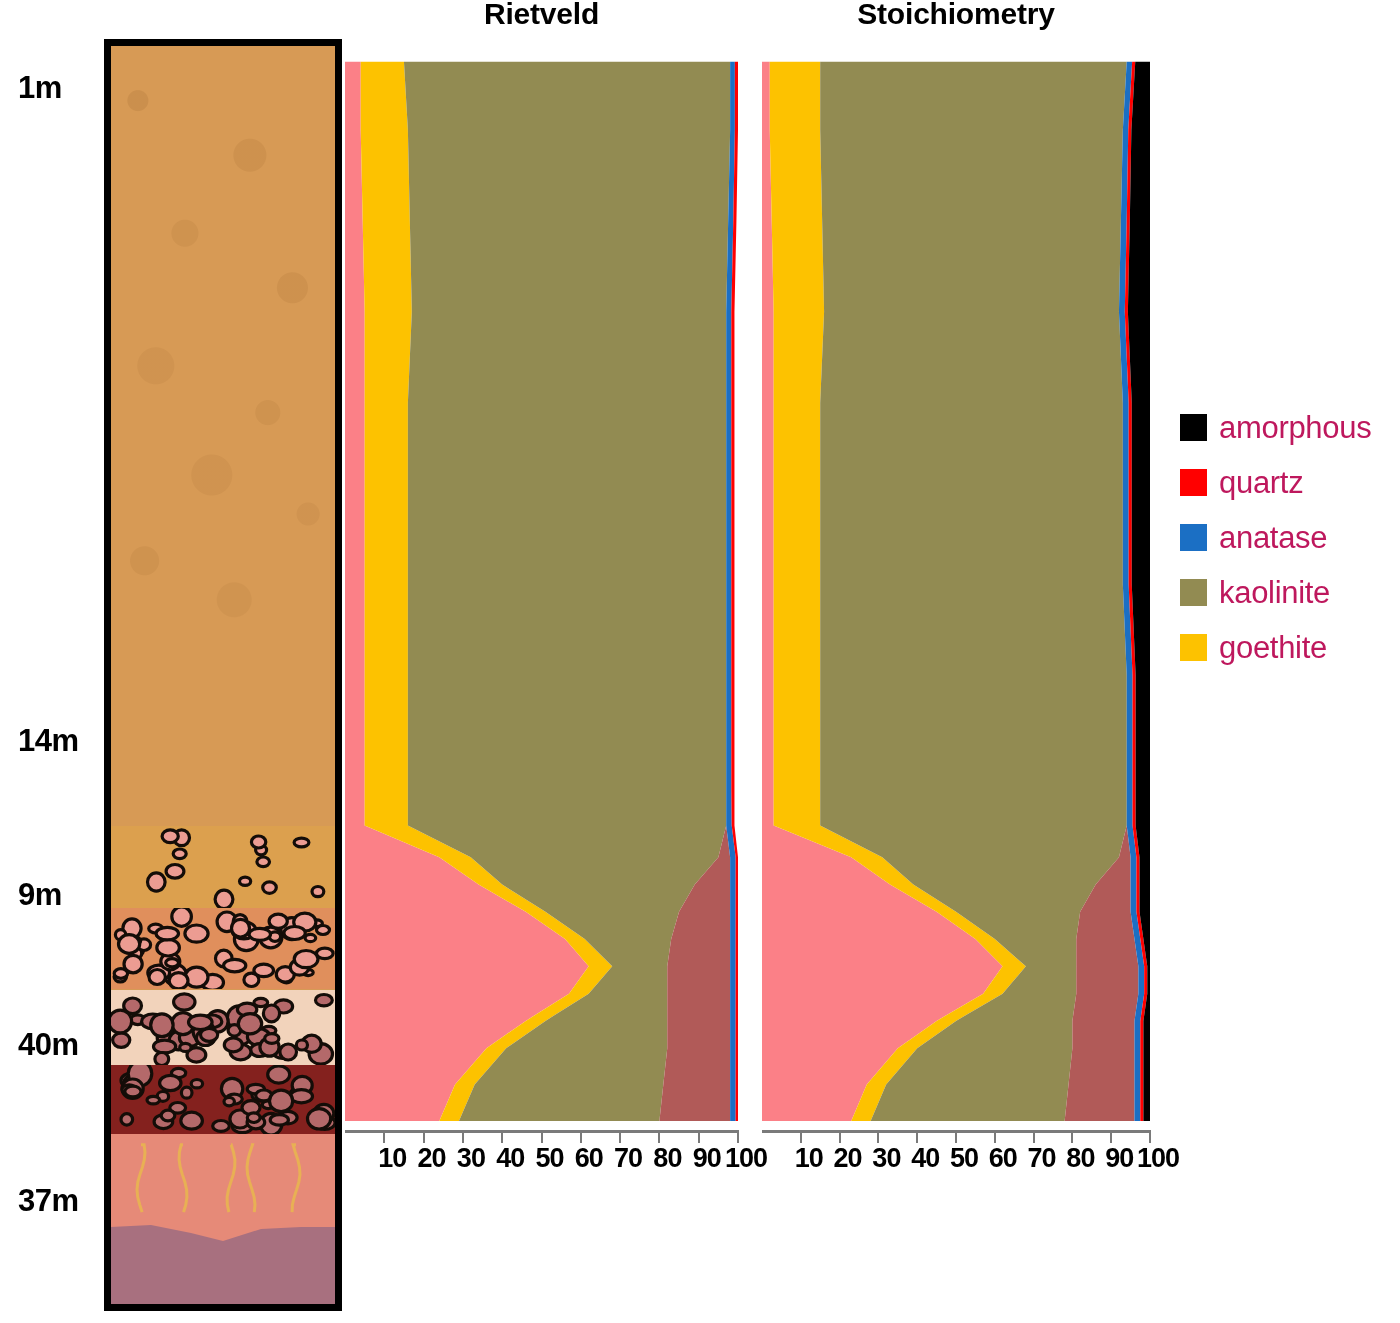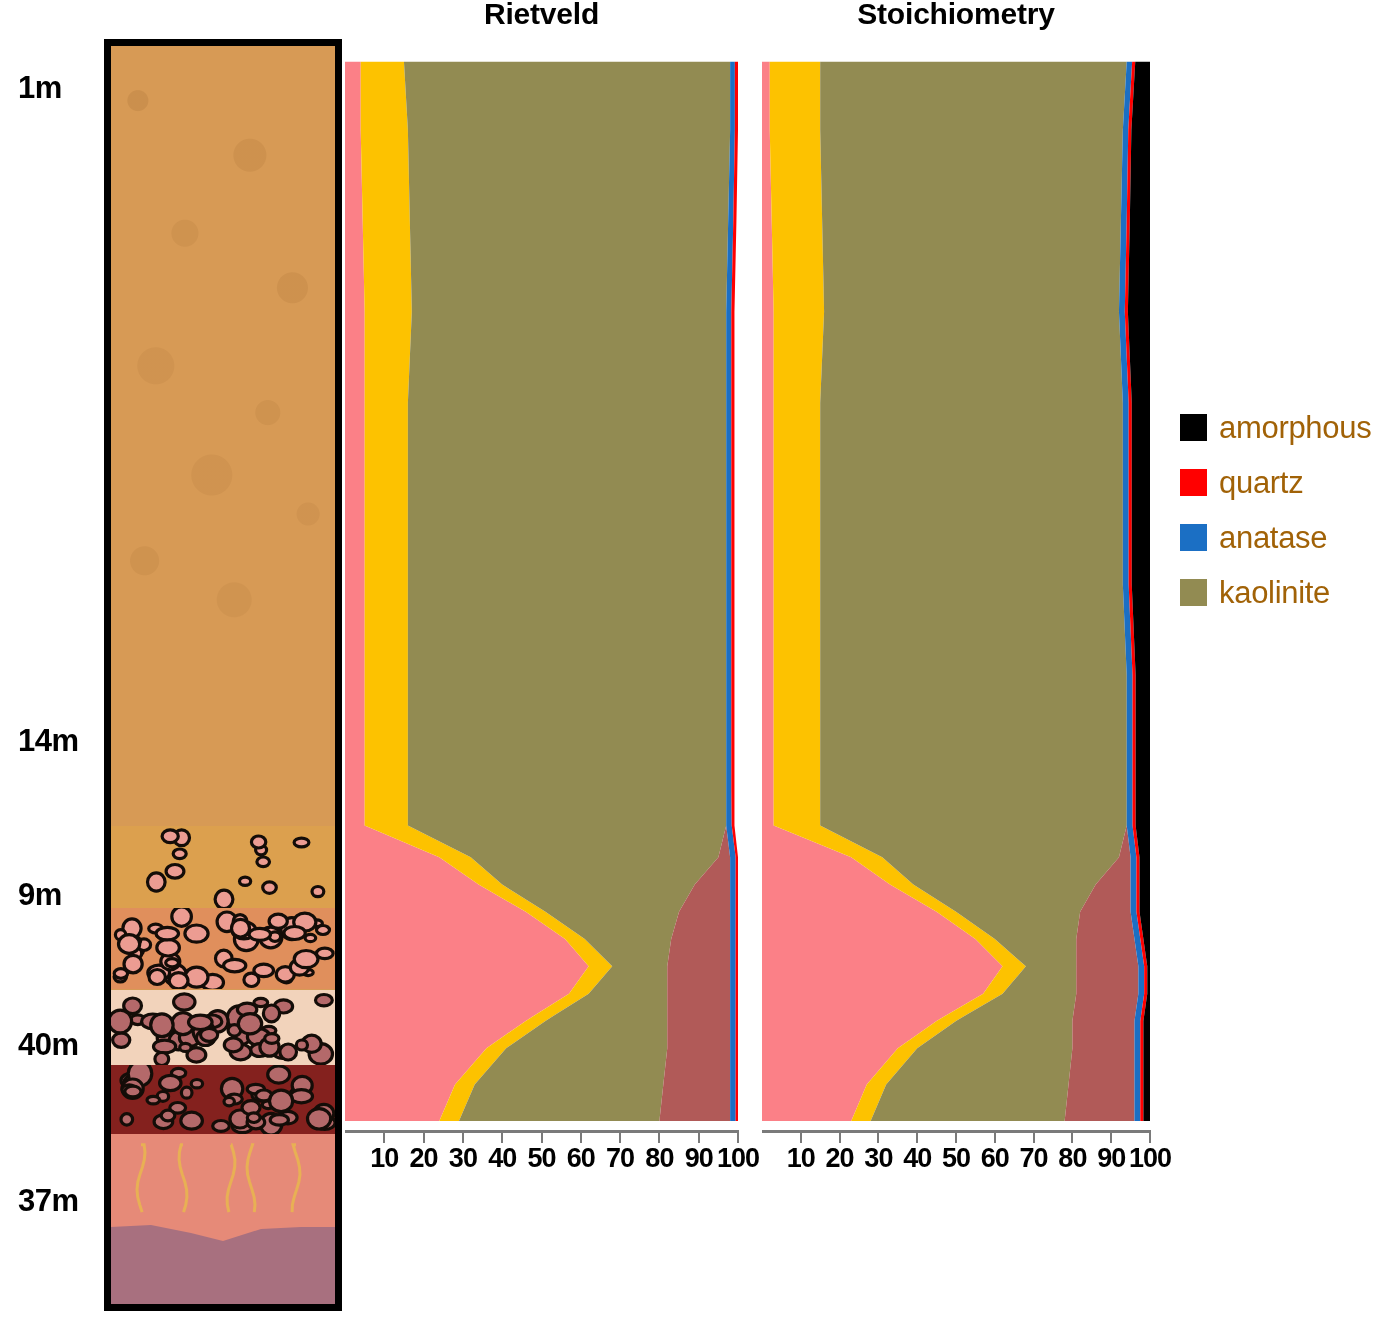--- a/index.html
+++ b/index.html
@@ -112,20 +112,21 @@
   }
   .tick-label {
     position: absolute;
     top: 13px;
     font-weight: bold;
     font-size: 27px;
     color: #000;
     transform: translateX(-50%);
     white-space: nowrap;
     letter-spacing: -1px;
+    margin-left: 8px;
   }
 
   #xaxis-title {
     position: absolute;
     left: 600px;
     top: 1192px;
     width: 320px;
     text-align: center;
     font-weight: bold;
     font-size: 34px;
@@ -146,21 +147,21 @@
     height: 55px;
   }
   .legend-swatch {
     width: 27px;
     height: 27px;
     flex: 0 0 27px;
     margin-right: 12px;
   }
   .legend-label {
     font-size: 31px;
-    color: #a16207;
+    color: #be185d;
     white-space: nowrap;
     letter-spacing: -0.3px;
   }
 </style>
 </head>
 <body>
 
 <div class="figure">
 
   <div class="panel-title" id="title-rietveld">Rietveld</div>
@@ -448,15 +449,19 @@
         <span class="legend-label">quartz</span>
       </div>
       <div class="legend-row">
         <span class="legend-swatch" style="background: rgb(27, 111, 196);"></span>
         <span class="legend-label">anatase</span>
       </div>
       <div class="legend-row">
         <span class="legend-swatch" style="background: rgb(146, 139, 82);"></span>
         <span class="legend-label">kaolinite</span>
       </div>
+      <div class="legend-row">
+        <span class="legend-swatch" style="background: rgb(253, 194, 0);"></span>
+        <span class="legend-label">goethite</span>
+      </div>
     </div>
 
 </div>
 
 </body></html>

